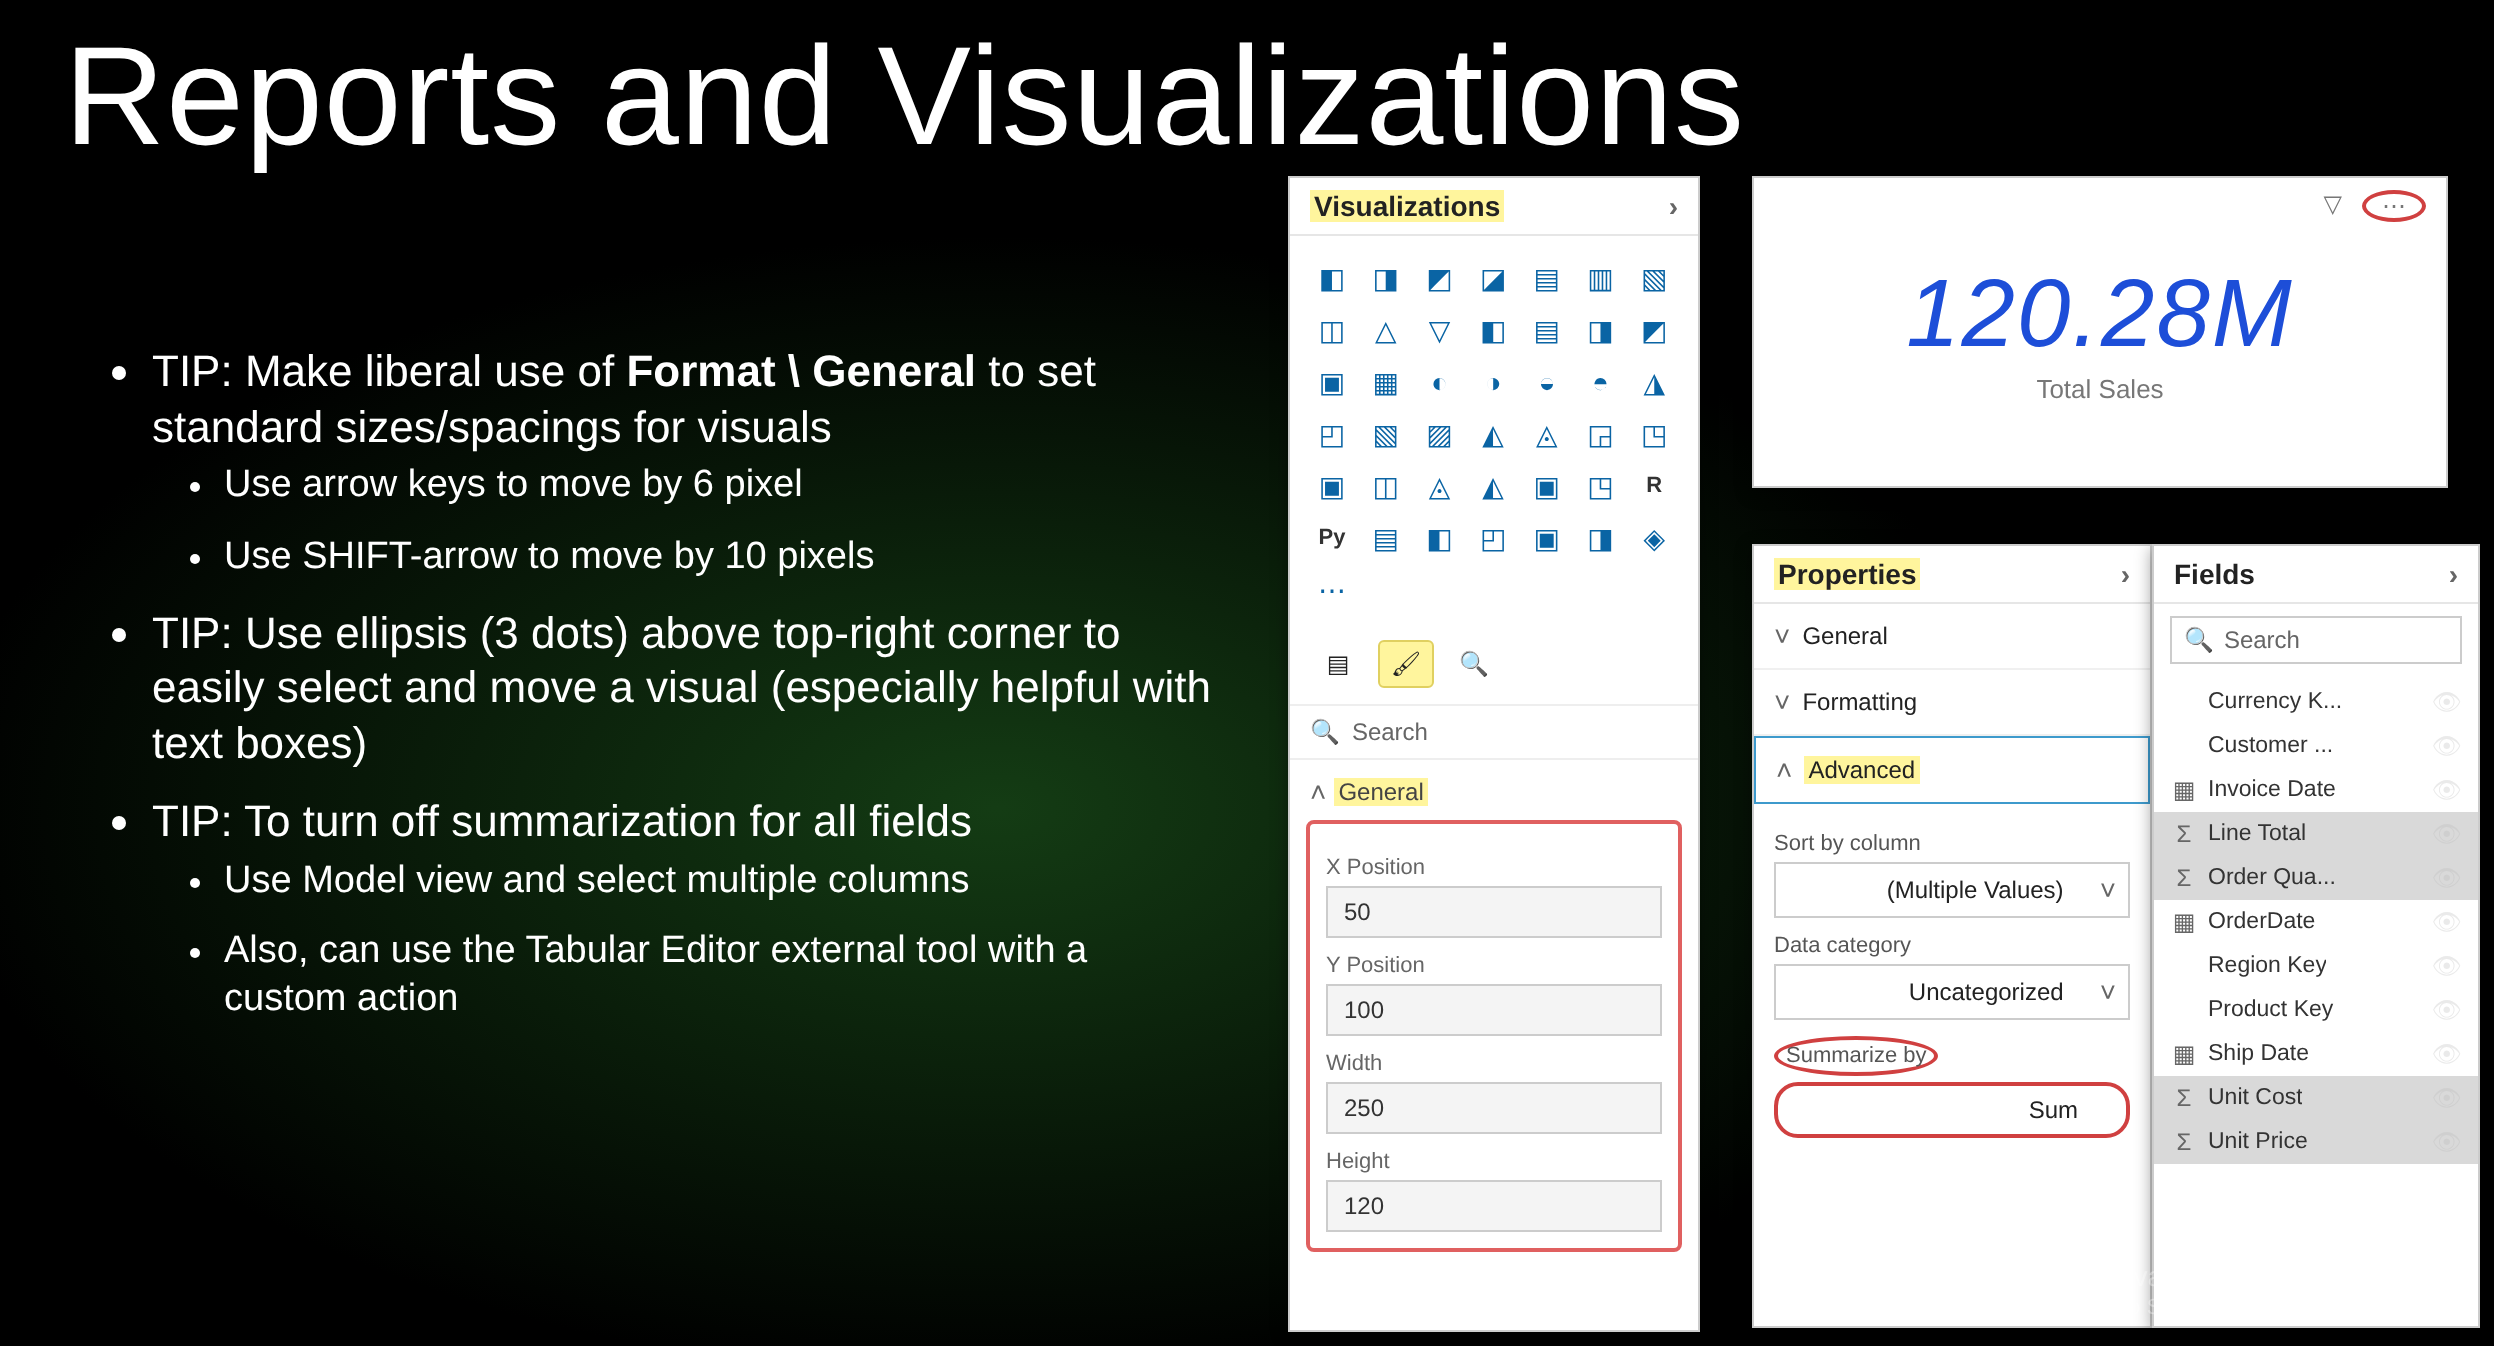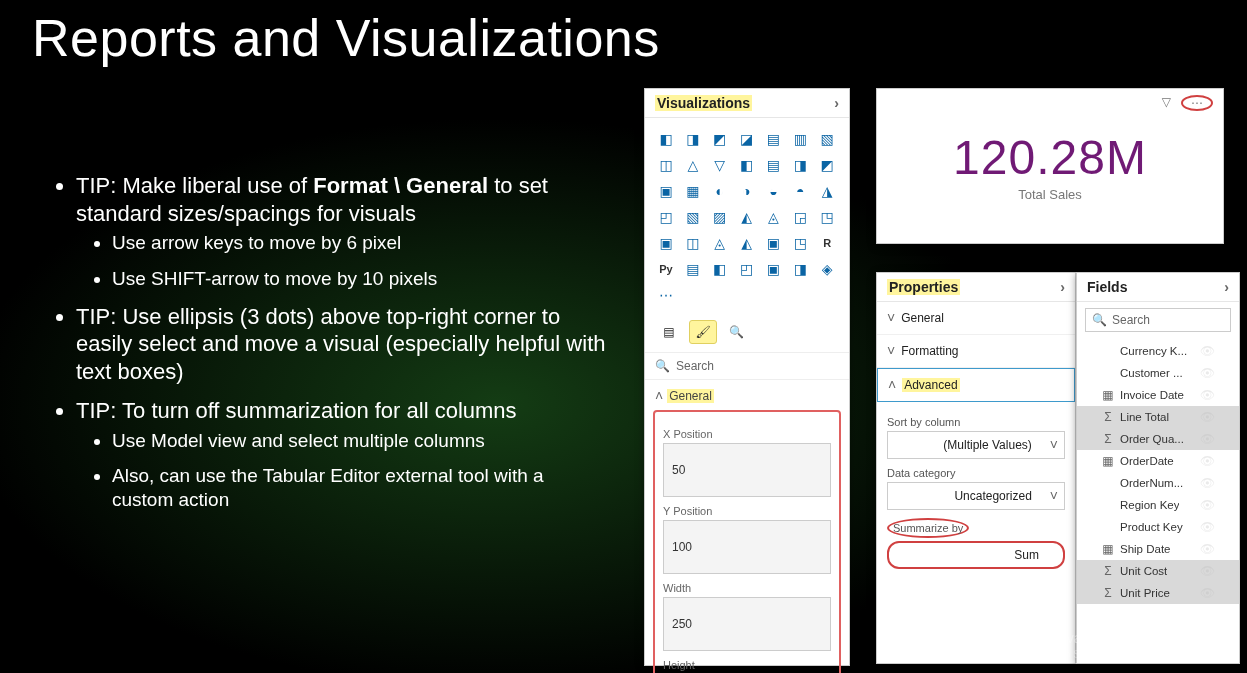--- a/index.html
+++ b/index.html
@@ -8,21 +8,21 @@
     height: 673px;
     background: #000 radial-gradient(ellipse at 40% 60%, rgba(40,120,40,0.5) 0%, rgba(0,0,0,0.9) 50%);
     font-family: "Segoe UI", Arial, sans-serif;
     color: #fff;
     overflow: hidden;
     position: relative;
   }
   .slide-title {
     position: absolute;
     top: 10px; left: 32px;
-    font-size: 52px;
+    font-size: 70px;
     font-weight: 300;
     line-height: 1.1;
     letter-spacing: 0.5px;
     text-align: right;
   }
   .bullets {
     position: absolute;
     top: 172px; left: 50px;
     width: 560px;
     font-size: 22px;
@@ -75,56 +75,56 @@
   }
   .viz-tab { width:28px; height:24px; display:flex;align-items:center;justify-content:center; border:1px solid transparent; border-radius:3px;}
   .viz-tab.selected { background:#fff59d; border-color:#e0d060;}
   .search-row { display:flex; align-items:center; padding: 6px 10px; border-bottom:1px solid #eee; gap:6px; color:#666;}
   .section-label { padding: 8px 10px 4px; font-size: 12px; color:#444; display:flex; align-items:center; gap:4px;}
   .form-area { padding: 4px 10px 10px; }
   .form-area.redbox { border: 2px solid #e06060; border-radius:4px; margin: 2px 8px 8px; padding: 8px;}
   .flabel { font-size: 11px; color: #666; margin-top: 8px; margin-bottom: 3px;}
   .finput {
     width: 100%;
-    padding: 19px 8px;
+    padding: 5px 8px;
     border: 1px solid #ccc;
     background: #f4f4f4;
     font-size: 12px;
     color: #333;
   }
 
   
   #card-visual {
     top: 88px; left: 876px; width: 348px; height: 156px;
     display:flex; flex-direction:column; align-items:center; justify-content:center;
   }
   #card-visual .header-icons {
     position:absolute; top:6px; right:10px; display:flex; gap:10px; color:#777;
   }
   .redcircle { border: 2px solid #d04040; border-radius: 50%; padding: 0 8px; line-height:1; }
-  .card-val { font-size: 48px; font-weight: 500; color:#701a75; letter-spacing:1px;}
+  .card-val { font-size: 48px; font-weight: 500; color:#1d4ed8; letter-spacing:1px;font-style:italic;}
   .card-lbl { font-size: 13px; color:#777; margin-top:2px;}
 
   
   #props-panel { top: 272px; left: 876px; width: 200px; height: 392px; }
   .prow { display:flex; align-items:center; gap:6px; padding: 8px 10px; border-bottom:1px solid #f0f0f0; font-size:12px; cursor:pointer;}
   .prow.blueborder { border: 1px solid #3e9acc; }
   .pgroup { padding: 6px 10px 10px; }
   .plabel { font-size: 11px; color:#555; margin-top:8px; margin-bottom:3px;}
   .pselect {
     width:100%; padding:5px 6px; border:1px solid #ccc; background:#fff; font-size:12px;
     display:flex; justify-content:flex-end; align-items:center;gap:18px;
   }
   .redellipse { border: 2px solid #d04040; border-radius: 50% / 50%; padding: 2px 4px; display:inline-block;}
 
   
   #fields-panel { top: 272px; left: 1076px; width: 164px; height: 392px; }
   .fsearch { margin: 6px 8px; border:1px solid #ccc; padding:4px 6px; display:flex; align-items:center; gap:5px; font-size:12px; color:#666;}
   .flist { padding: 2px 0;}
-  .fitem { display:flex; align-items:center; gap:5px; padding: 4px 24px; font-size:11.5px; color:#333; justify-content:space-between;}
+  .fitem { display:flex; align-items:center; gap:5px; padding: 4px 8px; font-size:11.5px; color:#333; justify-content:space-between;}
   .fitem .lt { display:flex; align-items:center; gap:5px; overflow:hidden; }
   .fitem .nm { white-space:nowrap; overflow:hidden; text-overflow:ellipsis; max-width: 100px;}
   .fitem.hl { background:#fff59d;}
   .fitem.sel { background: #d9d9d9;}
   .ficon { width:14px; text-align:center; color:#666; font-size:12px;}
   .eye { color:#bbb; font-size:12px;}
 
   .watermark {
     position:absolute; bottom: 12px; right: 30px; color: rgba(255,255,255,0.35);
     font-size: 14px; text-align:left; line-height:1.3; pointer-events:none;
@@ -141,21 +141,21 @@
   <ul>
     <li>
       <span>TIP: Make liberal use of </span><b>Format \ General</b><span> to set standard sizes/spacings for visuals</span>
       <ul>
         <li>Use arrow keys to move by 6 pixel</li>
         <li>Use SHIFT-arrow to move by 10 pixels</li>
       </ul>
     </li>
     <li>TIP: Use ellipsis (3 dots) above top-right corner to easily select and move a visual (especially helpful with text boxes)</li>
     <li>
-      <span>TIP: To turn off summarization for all columns</span>
+      <span>TIP: To turn off summarization for all fields</span>
       <ul>
         <li>Use Model view and select multiple columns</li>
         <li>Also, can use the Tabular Editor external tool with a custom action</li>
       </ul>
     </li>
   </ul>
 </div>
 
 <div id="viz-panel" class="panel">
   <div class="pane-header">
@@ -327,27 +327,20 @@
       <div class="fitem">
         <div class="lt">
           <span class="ficon">▦</span>
           <span class="nm">OrderDate</span>
         </div>
         <span class="eye" style="opacity: 0.3;">👁</span>
       </div>
       <div class="fitem">
         <div class="lt">
           <span class="ficon"></span>
-          <span class="nm">OrderNum...</span>
-        </div>
-        <span class="eye" style="opacity: 0.3;">👁</span>
-      </div>
-      <div class="fitem">
-        <div class="lt">
-          <span class="ficon"></span>
           <span class="nm">Region Key</span>
         </div>
         <span class="eye" style="opacity: 0.3;">👁</span>
       </div>
       <div class="fitem">
         <div class="lt">
           <span class="ficon"></span>
           <span class="nm">Product Key</span>
         </div>
         <span class="eye" style="opacity: 0.3;">👁</span>

